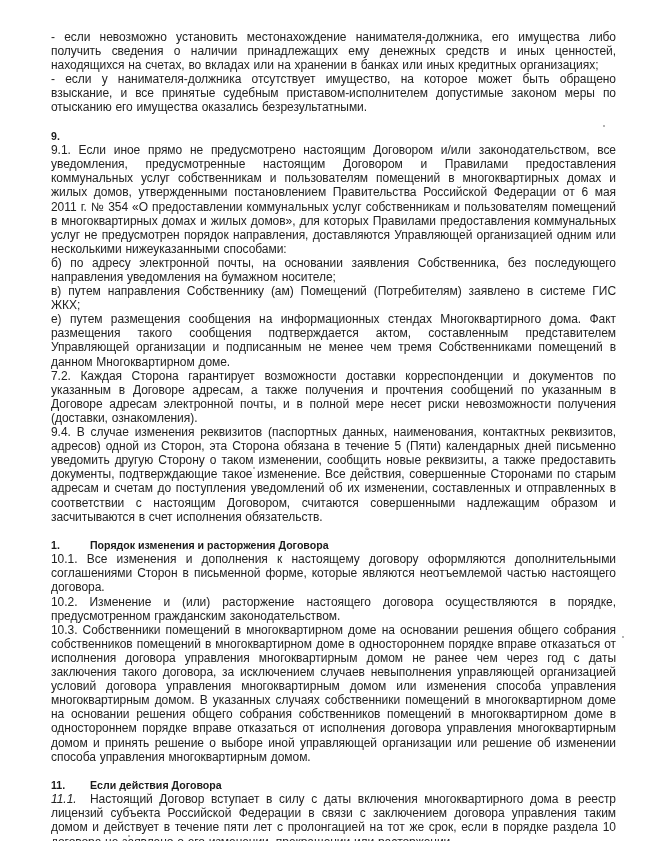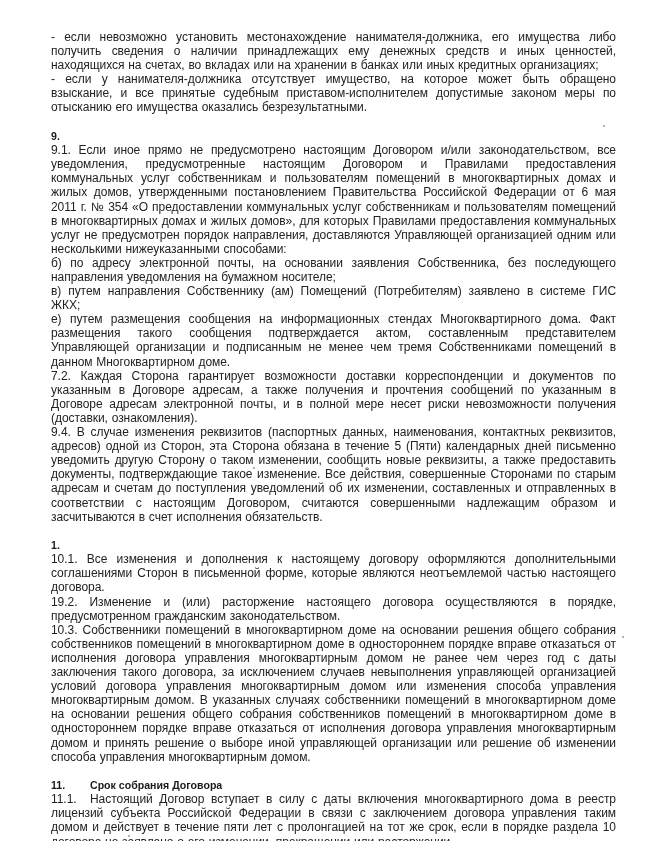--- a/index.html
+++ b/index.html
@@ -12,21 +12,21 @@
   .para {
     font-size: 12px; line-height: 14.1px; text-align: justify; margin: 0;
     letter-spacing: -0.05px; word-spacing: 0.5px;
   }
   .heading {
     font-size: 10.6px; line-height: 14.1px; font-weight: bold; margin: 0; display: flex; color: #1a1a1a;
   }
   .heading .num { width: 39px; flex: none; }
   .gap { height: 14.5px; }
   .section { margin: 0; }
-  .tabnum { display: inline-block; width: 39px; }
+  .tabnum { display: inline-block; width: 39px; font-style: italic; }
   .speck { position: absolute; width: 2px; height: 2px; background: #9a9a9a; border-radius: 1px; }
 </style>
 </head>
 <body>
 
 <div class="page">
 
   <div class="section">
     <p class="para">- если невозможно установить местонахождение нанимателя-должника, его имущества либо получить сведения о наличии принадлежащих ему денежных средств и иных ценностей, находящихся на счетах, во вкладах или на хранении в банках или иных кредитных организациях;</p>
     <p class="para">-  если у нанимателя-должника отсутствует имущество, на которое может быть обращено взыскание, и все принятые судебным приставом-исполнителем допустимые законом меры по отысканию его имущества оказались безрезультатными.</p>
@@ -44,32 +44,33 @@
     <p class="para">е) путем размещения сообщения на информационных стендах Многоквартирного дома. Факт размещения такого сообщения подтверждается актом, составленным представителем Управляющей организации и подписанным не менее чем тремя Собственниками помещений в данном Многоквартирном доме.</p>
     <p class="para">7.2. Каждая Сторона гарантирует возможности доставки корреспонденции и документов по указанным в Договоре адресам, а также получения и прочтения сообщений по указанным в Договоре адресам электронной почты, и в полной мере несет риски невозможности получения (доставки, ознакомления).</p>
     <p class="para">9.4. В случае изменения реквизитов (паспортных данных, наименования, контактных реквизитов, адресов) одной из Сторон, эта Сторона обязана в течение 5 (Пяти) календарных дней письменно уведомить другую Сторону о таком изменении, сообщить новые реквизиты, а также предоставить документы, подтверждающие такое изменение. Все действия, совершенные Сторонами по старым адресам и счетам до поступления уведомлений об их изменении, составленных и отправленных в соответствии с настоящим Договором, считаются совершенными надлежащим образом и засчитываются в счет исполнения обязательств.</p>
   </div>
 
   <div class="gap"></div>
 
   <div class="section">
     <div class="heading">
       <span class="num">1.</span>
+      <span>Порядок изменения и расторжения Договора</span>
     </div>
     <p class="para">10.1. Все изменения и дополнения к настоящему договору оформляются дополнительными соглашениями Сторон в письменной форме, которые являются неотъемлемой частью настоящего договора.</p>
-    <p class="para">19.2. Изменение и (или) расторжение настоящего договора осуществляются в порядке, предусмотренном гражданским законодательством.</p>
+    <p class="para">10.2. Изменение и (или) расторжение настоящего договора осуществляются в порядке, предусмотренном гражданским законодательством.</p>
     <p class="para">10.3. Собственники помещений в многоквартирном доме на основании решения общего собрания собственников помещений в многоквартирном доме в одностороннем порядке вправе отказаться от исполнения договора управления многоквартирным домом не ранее чем через год с даты заключения такого договора, за исключением случаев невыполнения управляющей организацией условий договора управления многоквартирным домом или изменения способа управления многоквартирным домом. В указанных случаях собственники помещений в многоквартирном доме на основании решения общего собрания собственников помещений в многоквартирном доме в одностороннем порядке вправе отказаться от исполнения договора управления многоквартирным домом и принять решение о выборе иной управляющей организации или решение об изменении способа управления многоквартирным домом.</p>
   </div>
 
   <div class="gap"></div>
 
   <div class="section">
     <div class="heading">
       <span class="num">11.</span>
-      <span>Срок собрания Договора</span>
+      <span>Если действия Договора</span>
     </div>
     <p class="para"><span class="tabnum">11.1.</span><span>Настоящий Договор вступает в силу с даты включения многоквартирного дома в реестр лицензий субъекта Российской Федерации в связи с заключением договора управления таким домом и действует в течение пяти лет с пролонгацией на тот же срок, если в порядке раздела 10 договора не заявлено о его изменении, прекращении или расторжении.</span></p>
     <p class="para">11.2. После того как сведения о многоквартирном доме исключены из реестра лицензий субъекта в связи с прекращением договора по окончанию срока его действия, управляющая организация не вправе осуществлять деятельность по управлению Многоквартирным домом, в том числе начислять и взимать плату за жилое помещение и коммунальные услуги, выставлять платежные документы, а также осуществлять иные услуги и (или) работы по Договору.</p>
   </div>
 
 </div>
 
 <div class="speck" style="left:603px;top:125px;"></div>
 <div class="speck" style="left:253px;top:467px;"></div>
 <div class="speck" style="left:366px;top:467px;"></div>

